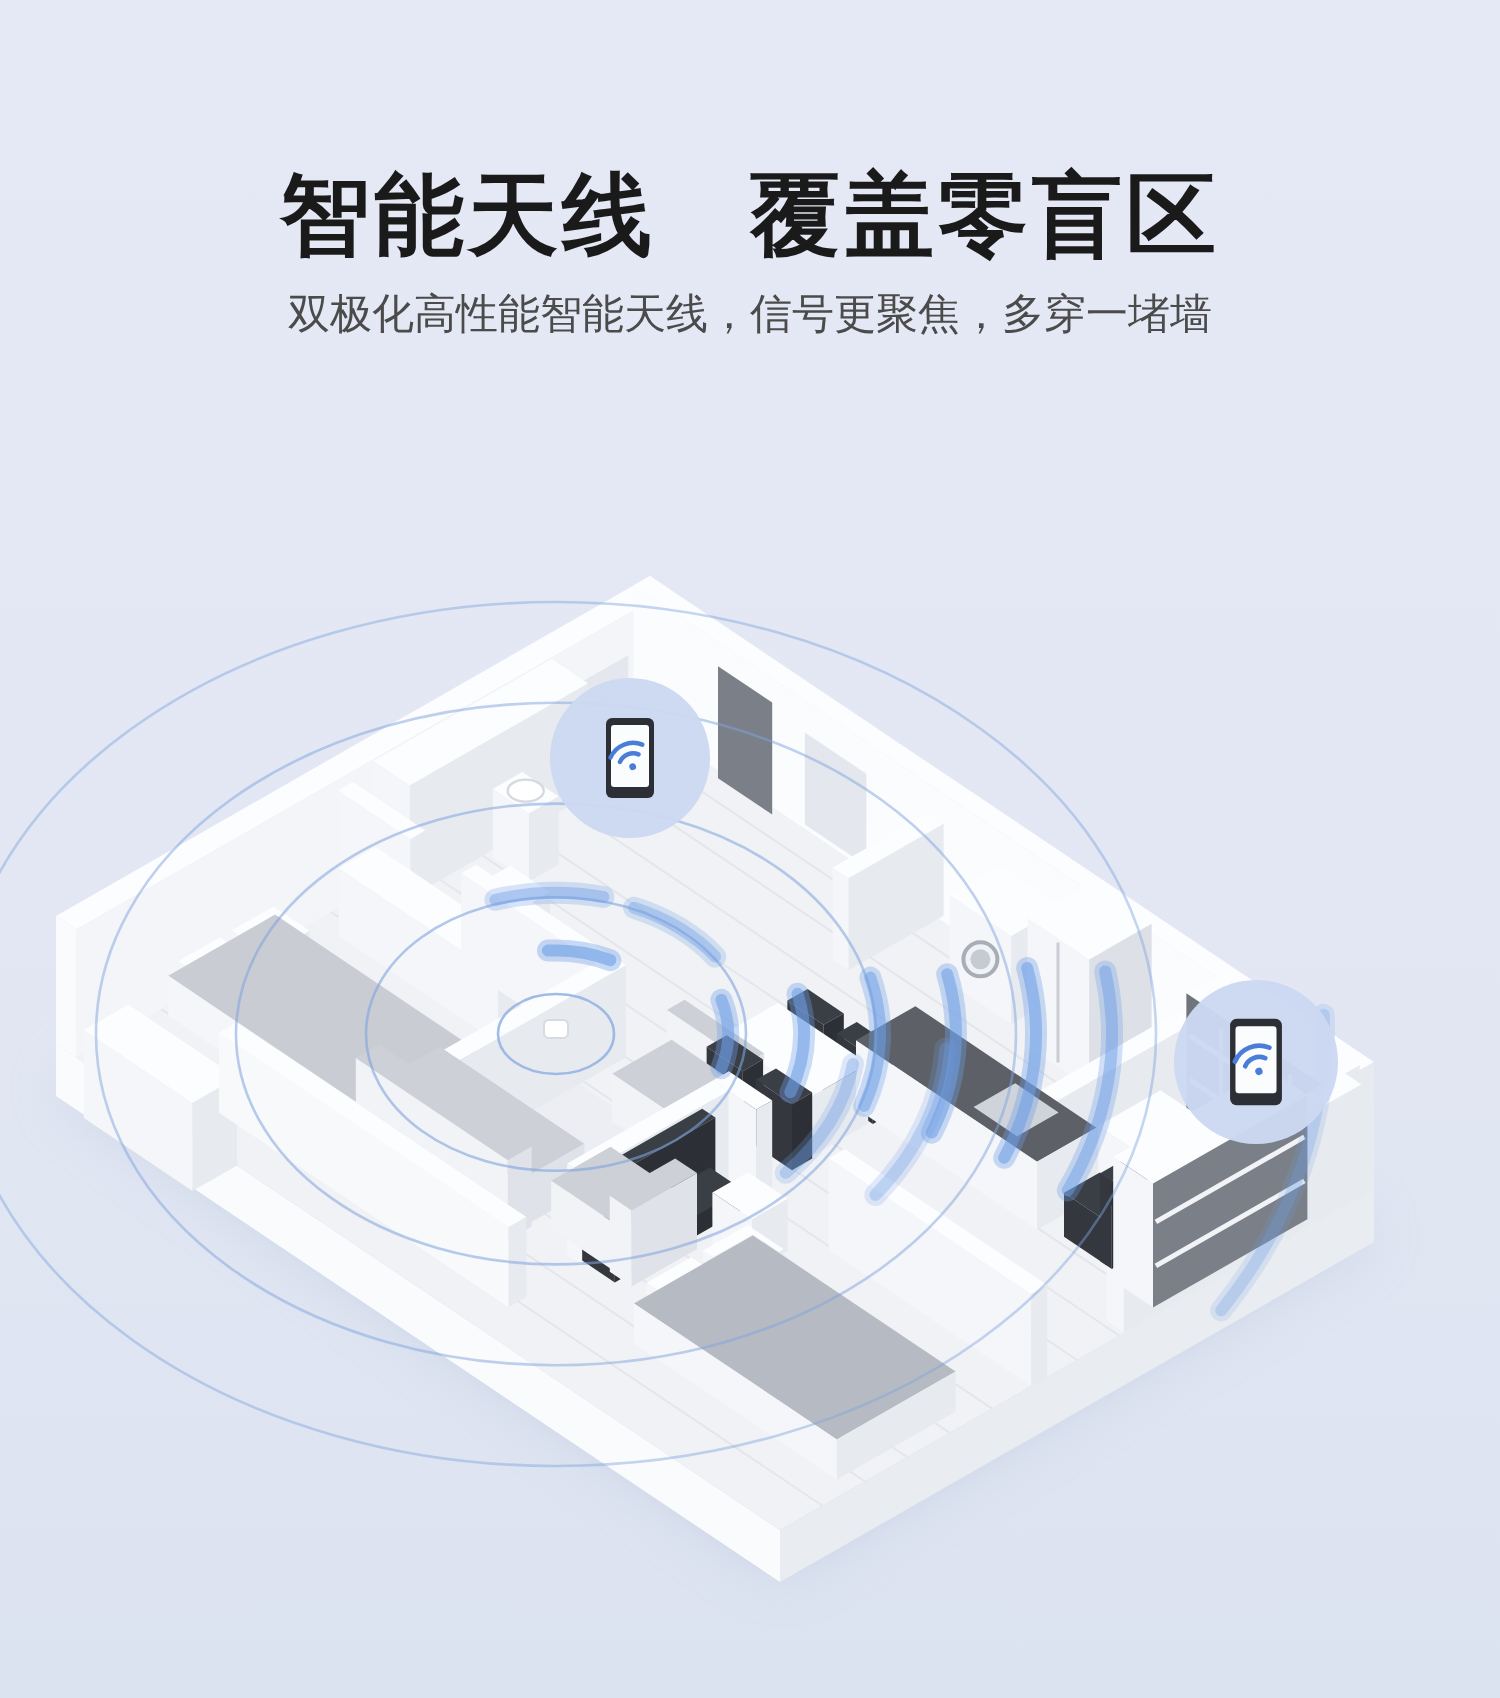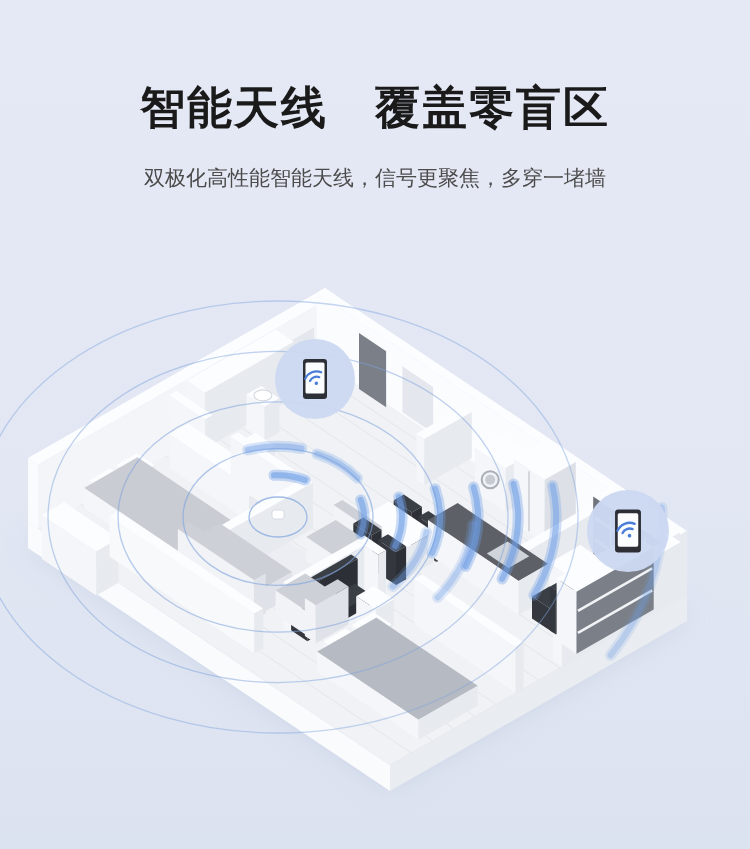--- a/index.html
+++ b/index.html
@@ -1,21 +1,21 @@
 <!DOCTYPE html>
 <html><head>
 <meta charset="utf-8">
 <style>
   html,body{margin:0;padding:0;}
   body{width:750px;height:849px;overflow:hidden;font-family:"Liberation Sans","DejaVu Sans",sans-serif;}
   .stage{position:relative;width:750px;height:849px;background:linear-gradient(180deg,#e5e9f5 0%,#e2e7f3 55%,#dce3f0 100%);overflow:hidden;}
   .hero{position:absolute;top:0;left:0;width:750px;text-align:center;z-index:2;}
   .hero h1{margin:80px 0 0 0;font-size:45px;line-height:56px;font-weight:700;color:#1a1a1a;letter-spacing:2px;}
   .hero p{margin:0;font-size:21px;line-height:35px;color:#4b4b4b;font-weight:400;}
-  .hero .sub{margin-top:24px;}
+  .hero .sub{margin-top:4px;}
   svg.scene{position:absolute;left:0;top:0;z-index:1;}
 </style>
 </head>
 <body>
 
 <div class="stage">
 
   <div class="hero">
     <h1>智能天线　覆盖零盲区</h1>
     <p class="sub">双极化高性能智能天线，信号更聚焦，多穿一堵墙</p>

